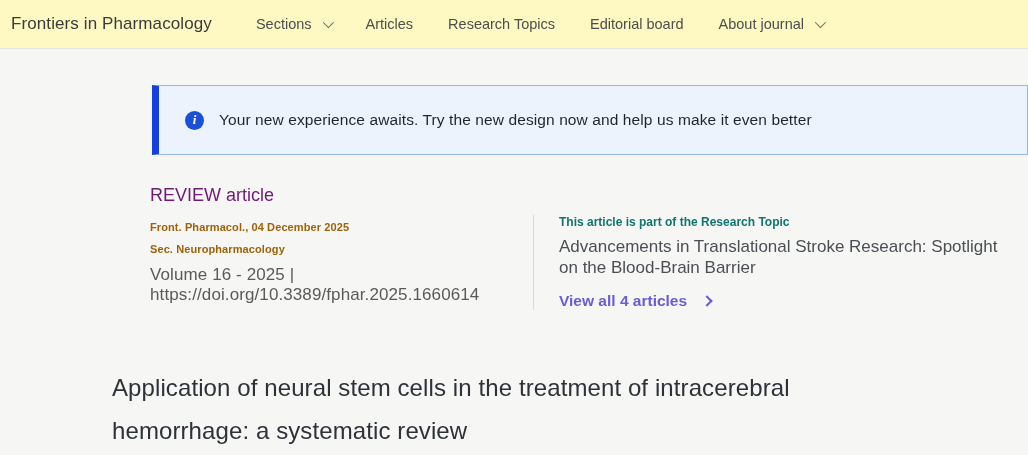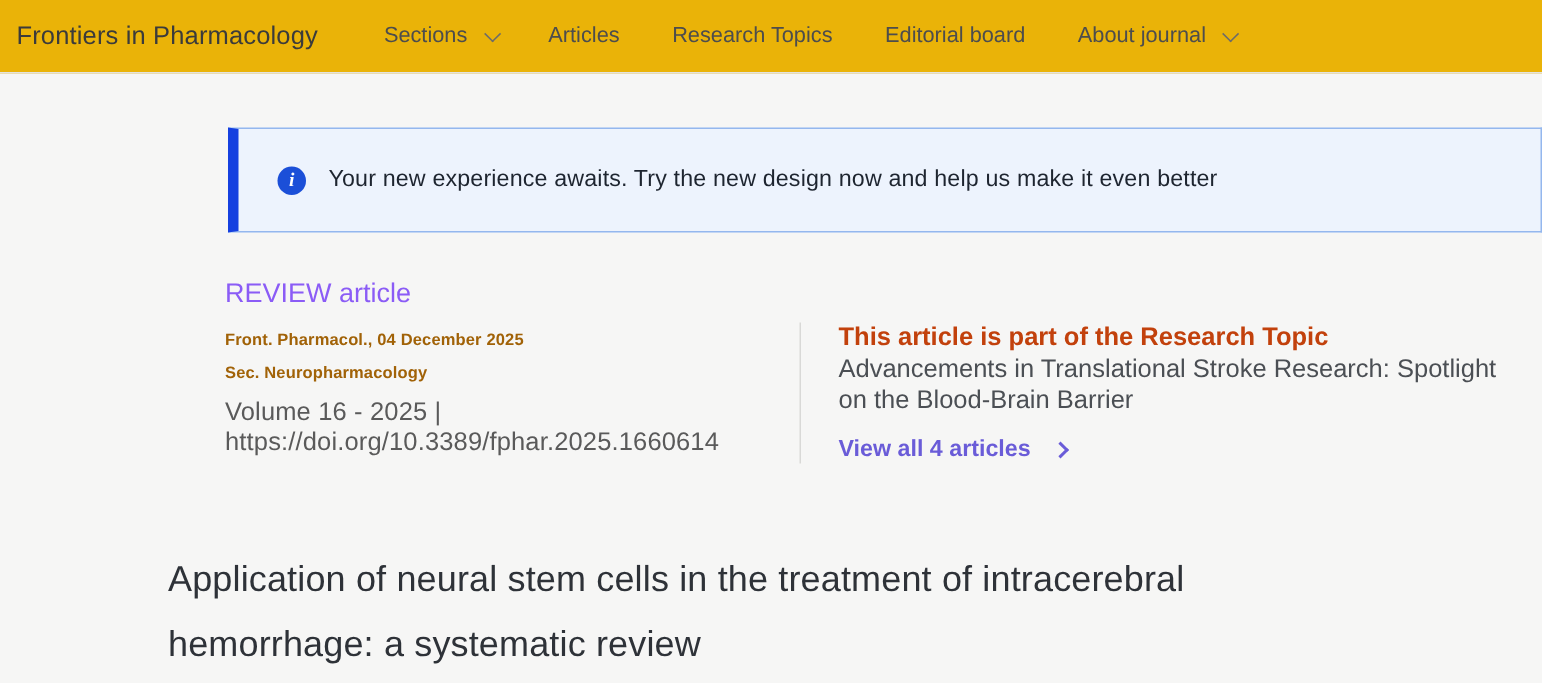--- a/index.html
+++ b/index.html
@@ -6,21 +6,21 @@
   html, body { width: 1028px; height: 455px; overflow: hidden; }
   body {
     font-family: "Liberation Sans", sans-serif;
     background: #f6f6f5;
     color: #33373c;
   }
 
   
   .topnav {
     height: 49px;
-    background: #eab308;
+    background: #fef9c3;
     border-bottom: 1px solid #e3e3e1;
     display: flex;
     align-items: center;
     padding-left: 11px;
     text-align: right;
   }
   .brand {
     font-size: 17px;
     color: #3b3b3b;
     letter-spacing: 0.1px;
@@ -84,21 +84,21 @@
   
   .meta-row {
     margin-left: 150px;
     margin-top: 30px;
     display: flex;
   }
   .meta-left { width: 383px; }
   .article-type {
     font-size: 18px;
     font-weight: 500;
-    color: #8b5cf6;
+    color: #701a75;
     margin-bottom: 15px;
   }
   .citation, .section-name {
     font-size: 11px;
     font-weight: 600;
     color: #a16207;
     margin-bottom: 10px;
     letter-spacing: 0.1px;
   }
   .volume-doi {
@@ -106,23 +106,24 @@
     color: #5a5a5a;
     letter-spacing: 0.1px;
   }
   .meta-right {
     margin-top: 30px;
     border-left: 1px solid #d9d9d7;
     padding-left: 25px;
     width: 478px;
   }
   .rt-heading {
-    font-size: 17px;
+    font-size: 12px;
     font-weight: 600;
-    color: #c2410c;
+    color: #0f766e;
+    margin-bottom: 7px;
   }
   .rt-title {
     font-size: 17px;
     color: #4b4f54;
     line-height: 21px;
     margin-bottom: 14px;
   }
   .rt-link {
     display: inline-flex;
     align-items: center;

